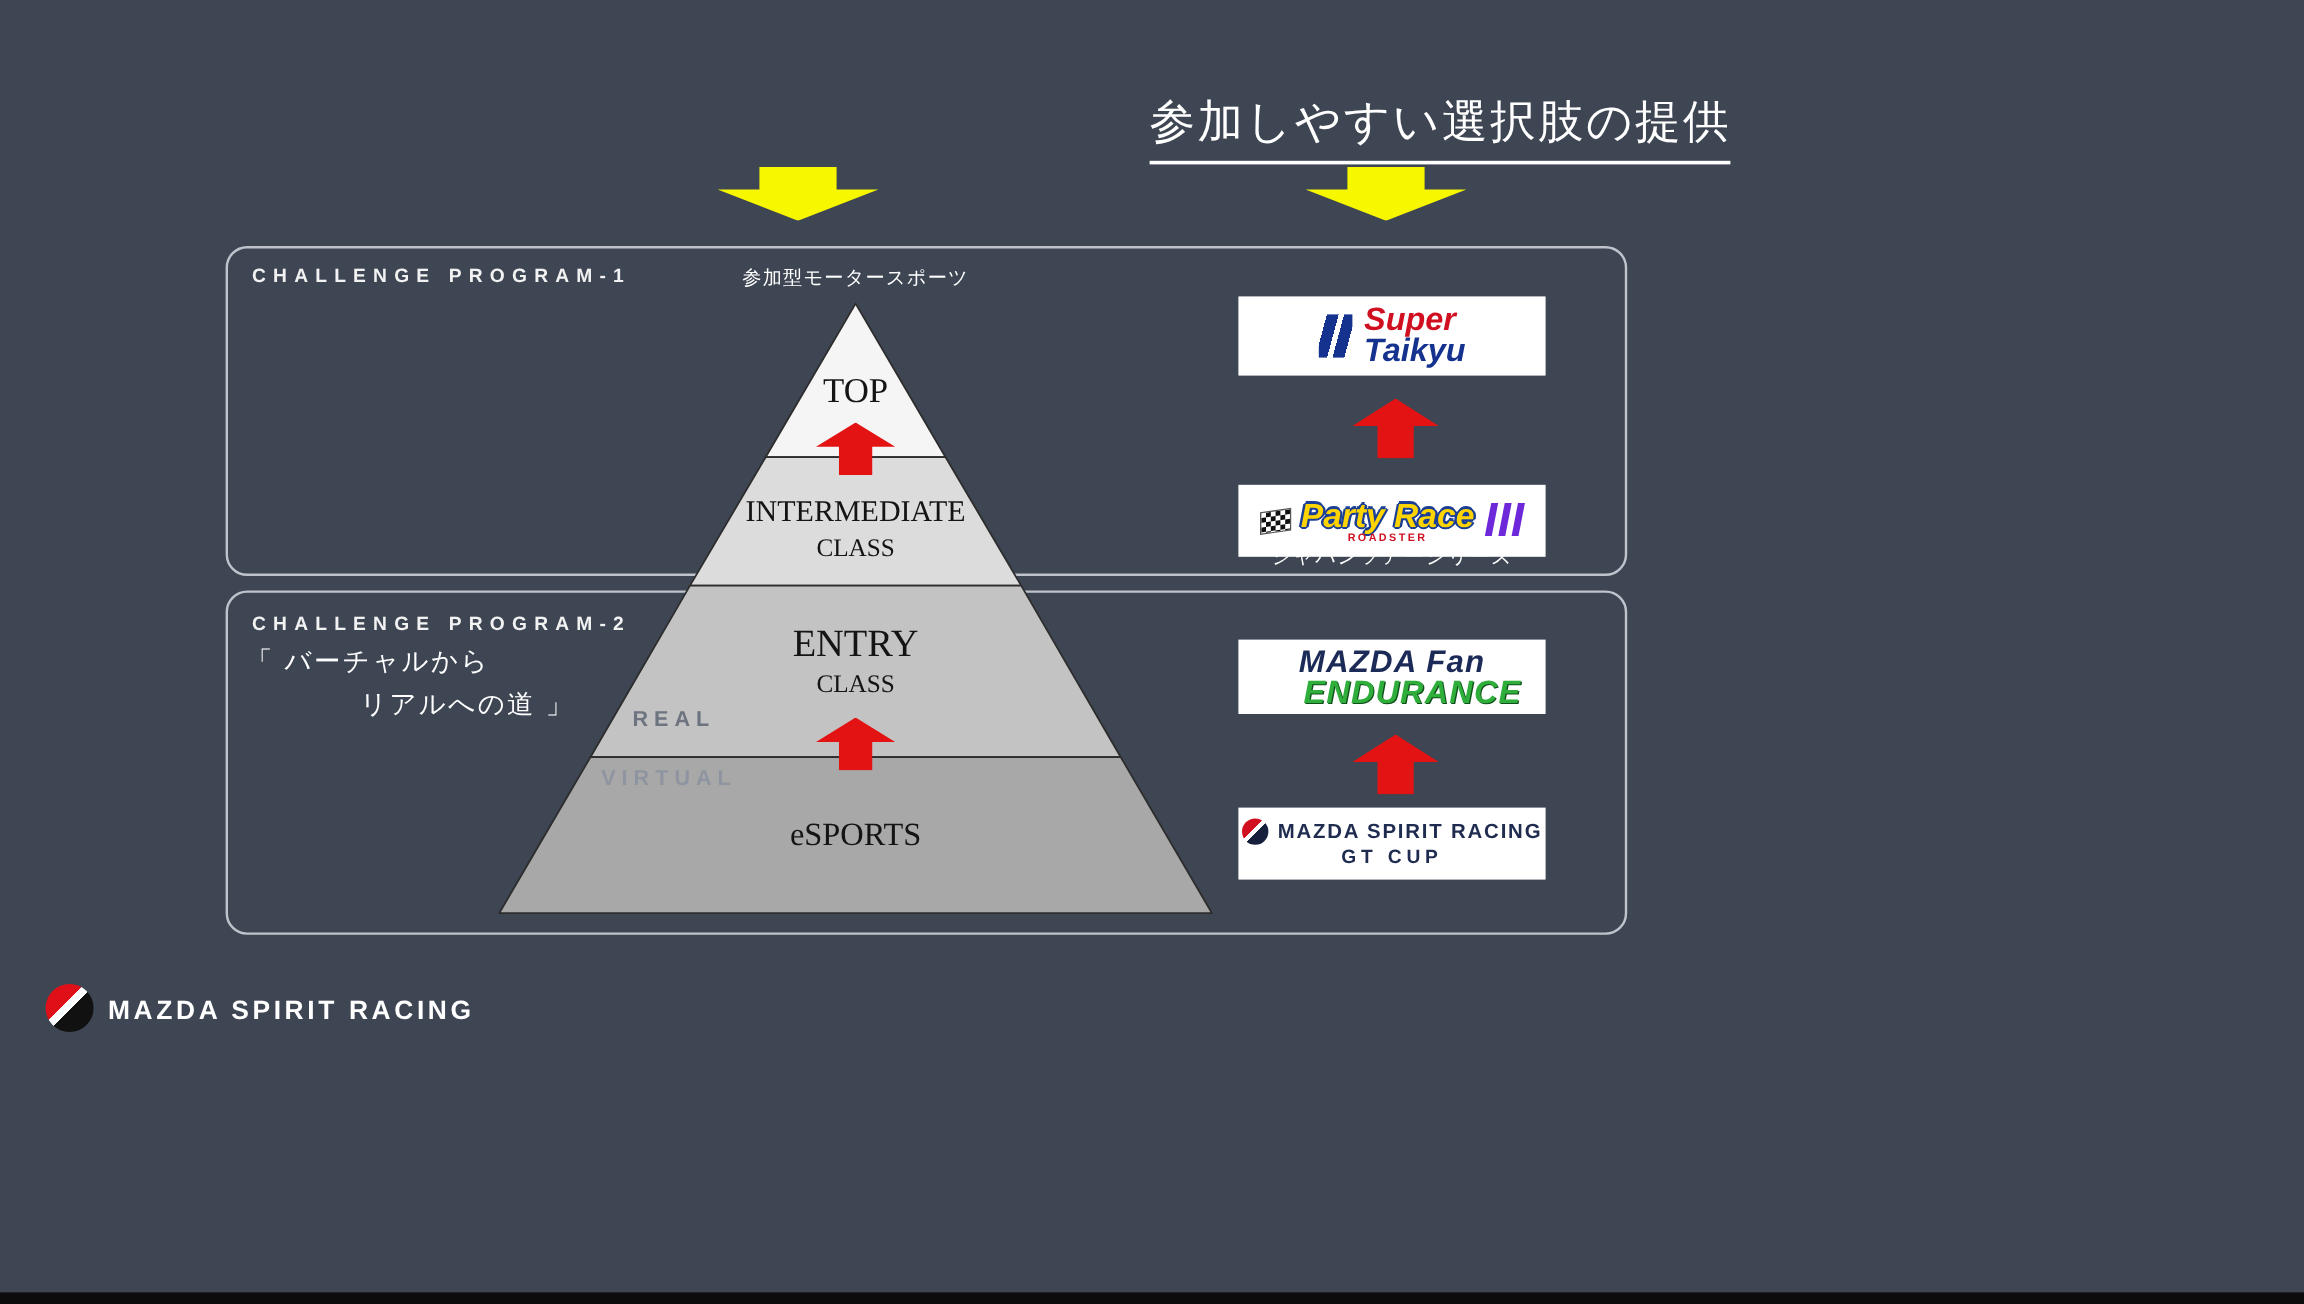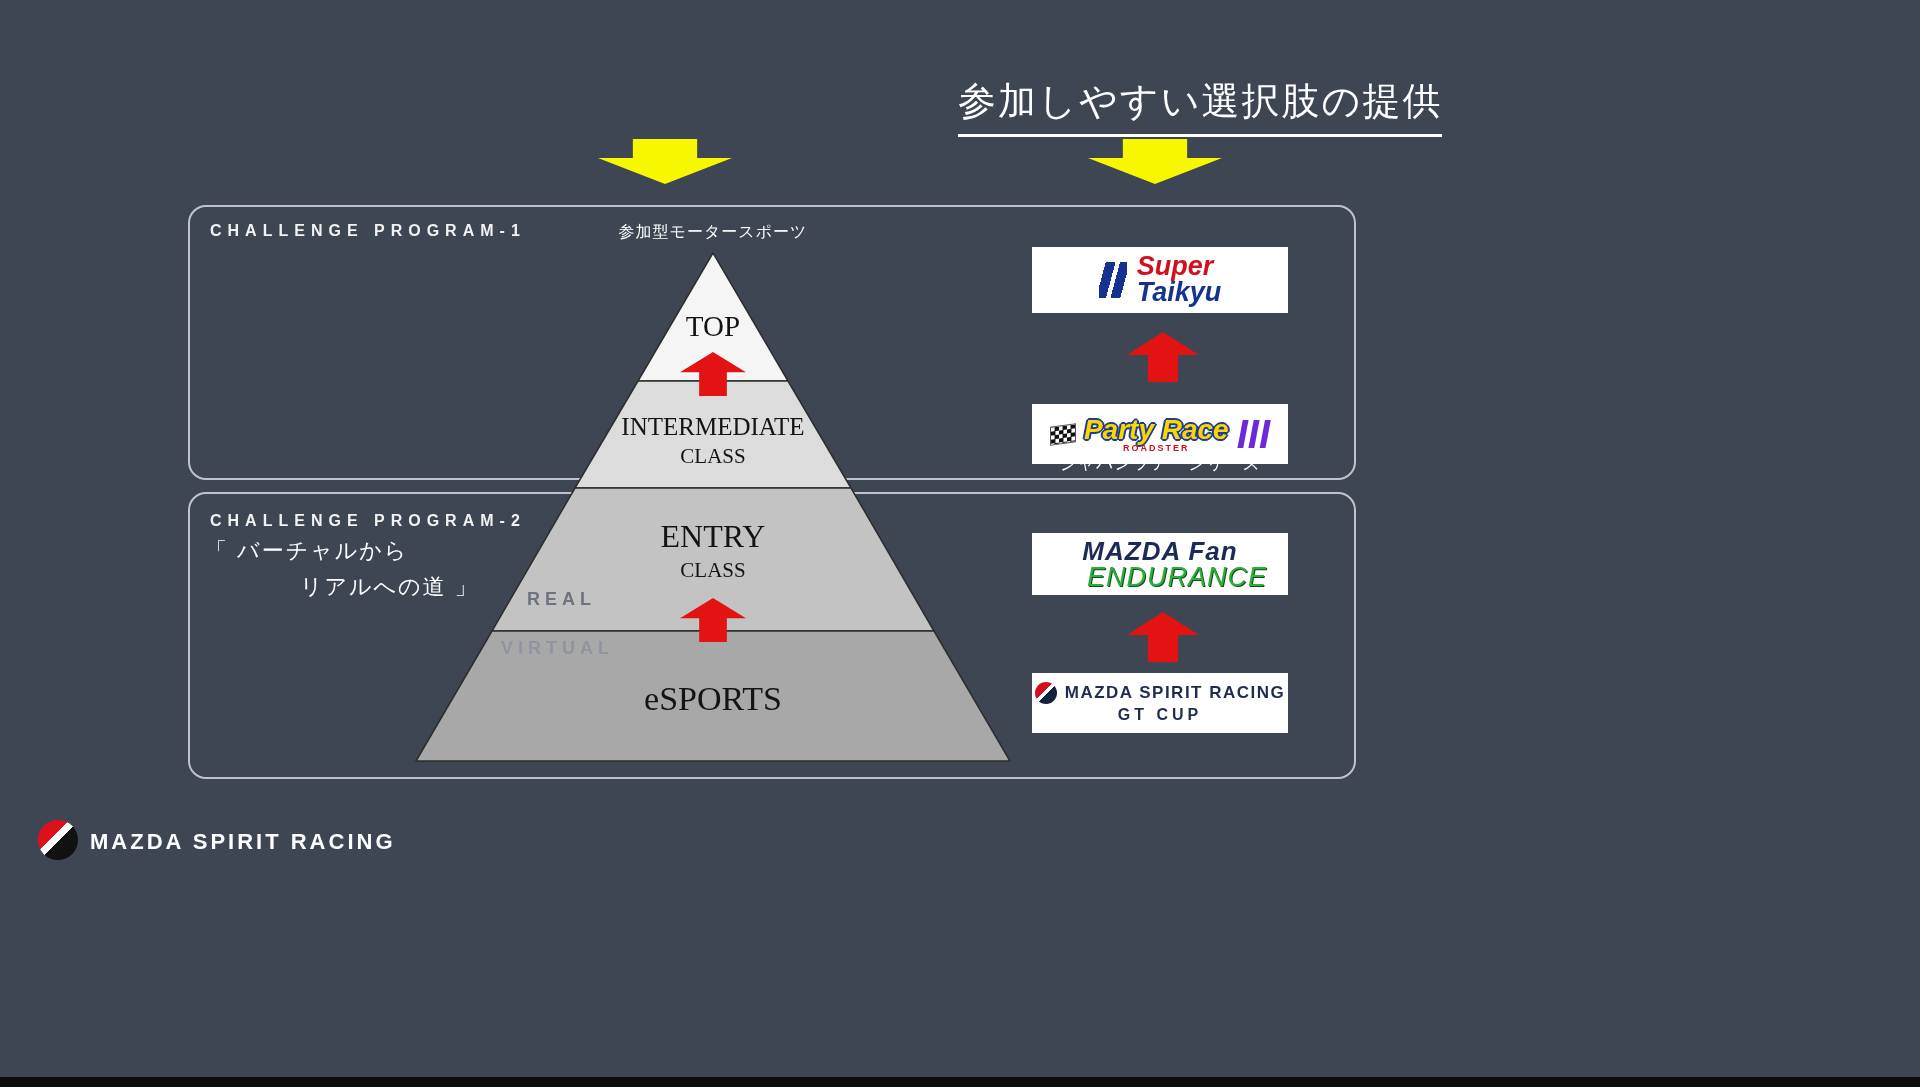--- a/index.html
+++ b/index.html
@@ -55,21 +55,21 @@
   .level-label {
     position:absolute; transform:translateX(-50%);
     font-family:"Liberation Serif", serif; color:#141414; text-align:center;
     white-space:nowrap;
   }
   .lbl-top          { left:713px; top:310px; font-size:29px; }
   .lbl-intermediate { left:713px; top:413px; font-size:25px; }
   .lbl-int-sub      { left:713px; top:444px; font-size:21px; }
   .lbl-entry        { left:713px; top:518px; font-size:32px; }
   .lbl-entry-sub    { left:713px; top:558px; font-size:21px; }
-  .lbl-esports      { left:713px; top:680px; font-size:34px; }
+  .lbl-esports      { left:713px; top:680px; font-size:27px; }
 
   .side-label {
     position:absolute; font-weight:bold; letter-spacing:5px; font-size:18px;
     white-space:nowrap;
   }
   .side-label.real    { left:527px; top:589px; color:#6d7480; }
   .side-label.virtual { left:501px; top:638px; color:#8f95a0; }
 
   
   .logo-box {
@@ -112,21 +112,21 @@
     position:absolute; left:1032px; top:452px; width:256px; text-align:center;
     color:#ffffff; font-size:17px; letter-spacing:1px;
   }
 
   
   .fe-line1 {
     font-style:italic; font-weight:800; font-size:26px; color:#1c2a57;
     letter-spacing:1px; line-height:1;
   }
   .fe-line2 {
-    font-style:italic; font-weight:400; font-size:27px; color:#2fae3c;
+    font-style:italic; font-weight:700; font-size:27px; color:#2fae3c;
     letter-spacing:1px; margin-left:34px; line-height:1;
     text-shadow:1px 1px 0 #0f4f19;
   }
 
   
   .gt-row { display:flex; align-items:center; gap:8px; }
   .gt-icon {
     width:22px; height:22px; border-radius:50%;
     background:linear-gradient(135deg, #d01020 42%, #ffffff 42% 54%, #16203c 54%);
   }

